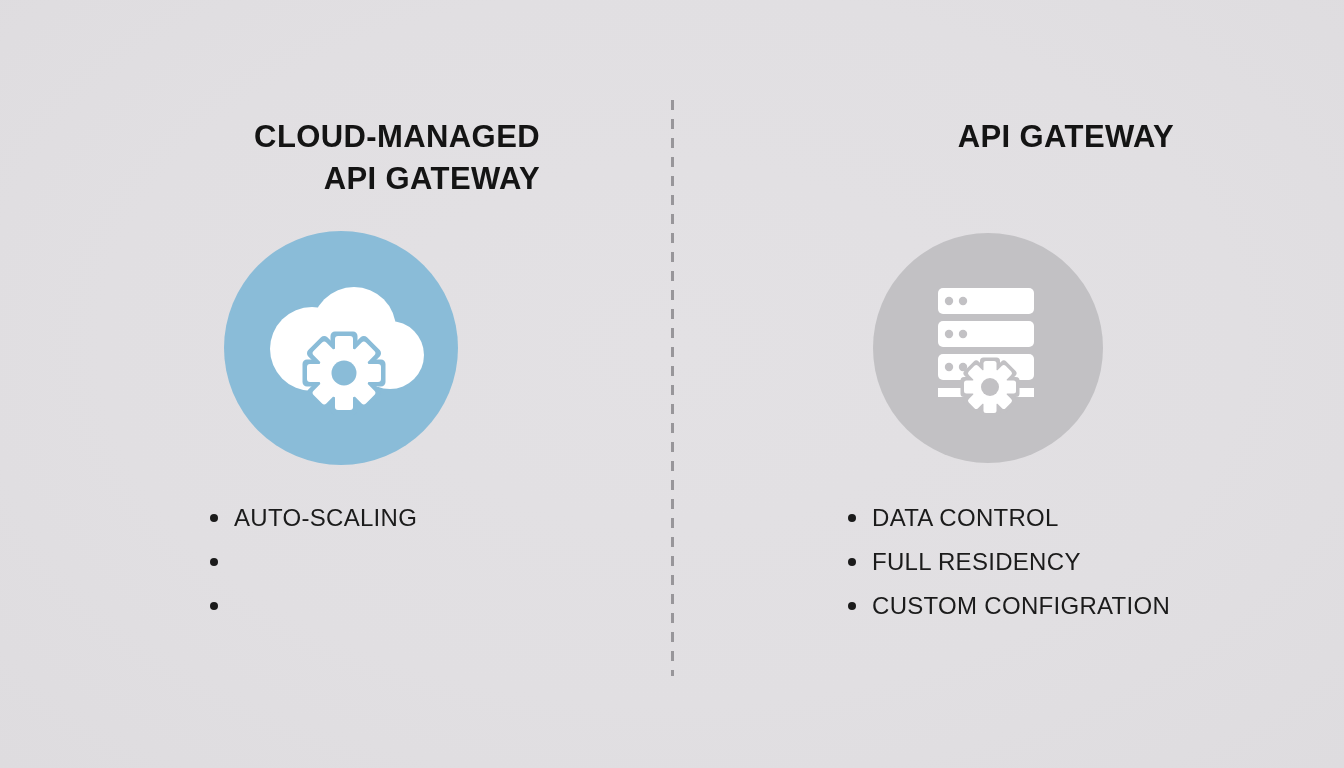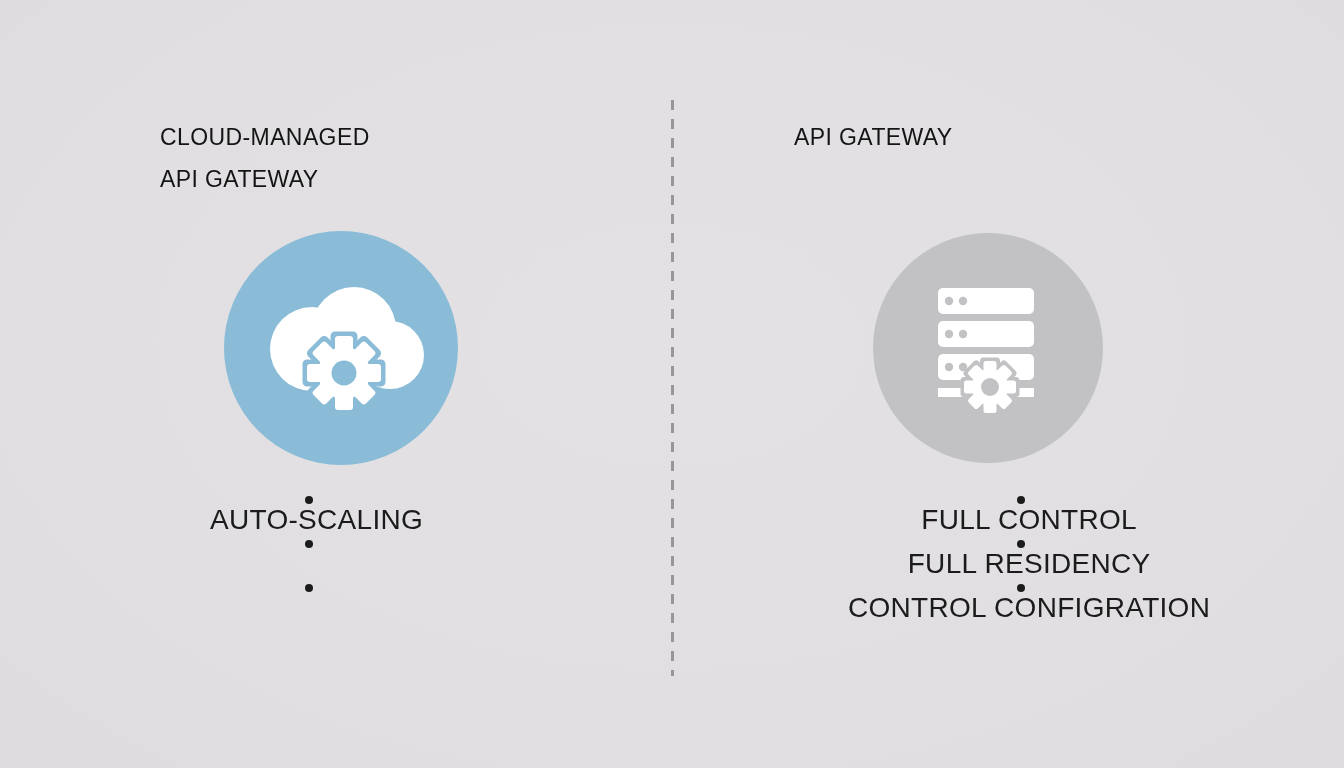--- a/index.html
+++ b/index.html
@@ -12,23 +12,23 @@
     overflow: hidden;
     position: relative;
     background: radial-gradient(ellipse at 50% 45%, #e3e1e4 0%, #e1dfe2 60%, #deDCdf 100%);
     font-family: "Liberation Sans", sans-serif;
     color: #171717;
   }
   .panel-title {
     position: absolute;
     top: 116px;
     width: 380px;
-    text-align: left;
-    font-size: 23px;
-    font-weight: 400;
+    text-align: right;
+    font-size: 31px;
+    font-weight: 700;
     line-height: 42px;
     letter-spacing: 0.4px;
     color: #141414;
   }
   .panel-title.left  { left: 160px; }
   .panel-title.right { left: 794px; }
 
   .icon-circle {
     position: absolute;
     border-radius: 50%;
@@ -67,25 +67,24 @@
     margin: 0;
     padding: 0;
     list-style: none;
   }
   ul.bullet-list.left  { left: 210px; }
   ul.bullet-list.right { left: 848px; }
   ul.bullet-list li {
     display: flex;
     align-items: center;
     height: 44px;
-    font-size: 28px;
+    font-size: 24px;
     letter-spacing: 0.3px;
     color: #1b1b1b;
     white-space: nowrap;
-    flex-direction: column;
   }
   .bullet-dot {
     width: 8px;
     height: 8px;
     border-radius: 50%;
     background: #1b1b1b;
     margin-right: 16px;
     flex: 0 0 auto;
   }
 </style>
@@ -200,23 +199,23 @@
         <circle cx="117" cy="154" r="18"></circle>
       </g>
       <circle cx="117" cy="154" r="9" fill="#c2c1c4"></circle>
     </svg>
   </span>
 </div>
 
 <ul class="bullet-list right">
   <li>
     <span class="bullet-dot"></span>
-    <span>FULL CONTROL</span>
+    <span>DATA CONTROL</span>
   </li>
   <li>
     <span class="bullet-dot"></span>
     <span>FULL RESIDENCY</span>
   </li>
   <li>
     <span class="bullet-dot"></span>
-    <span>CONTROL CONFIGRATION</span>
+    <span>CUSTOM CONFIGRATION</span>
   </li>
 </ul>
 
 </body></html>

